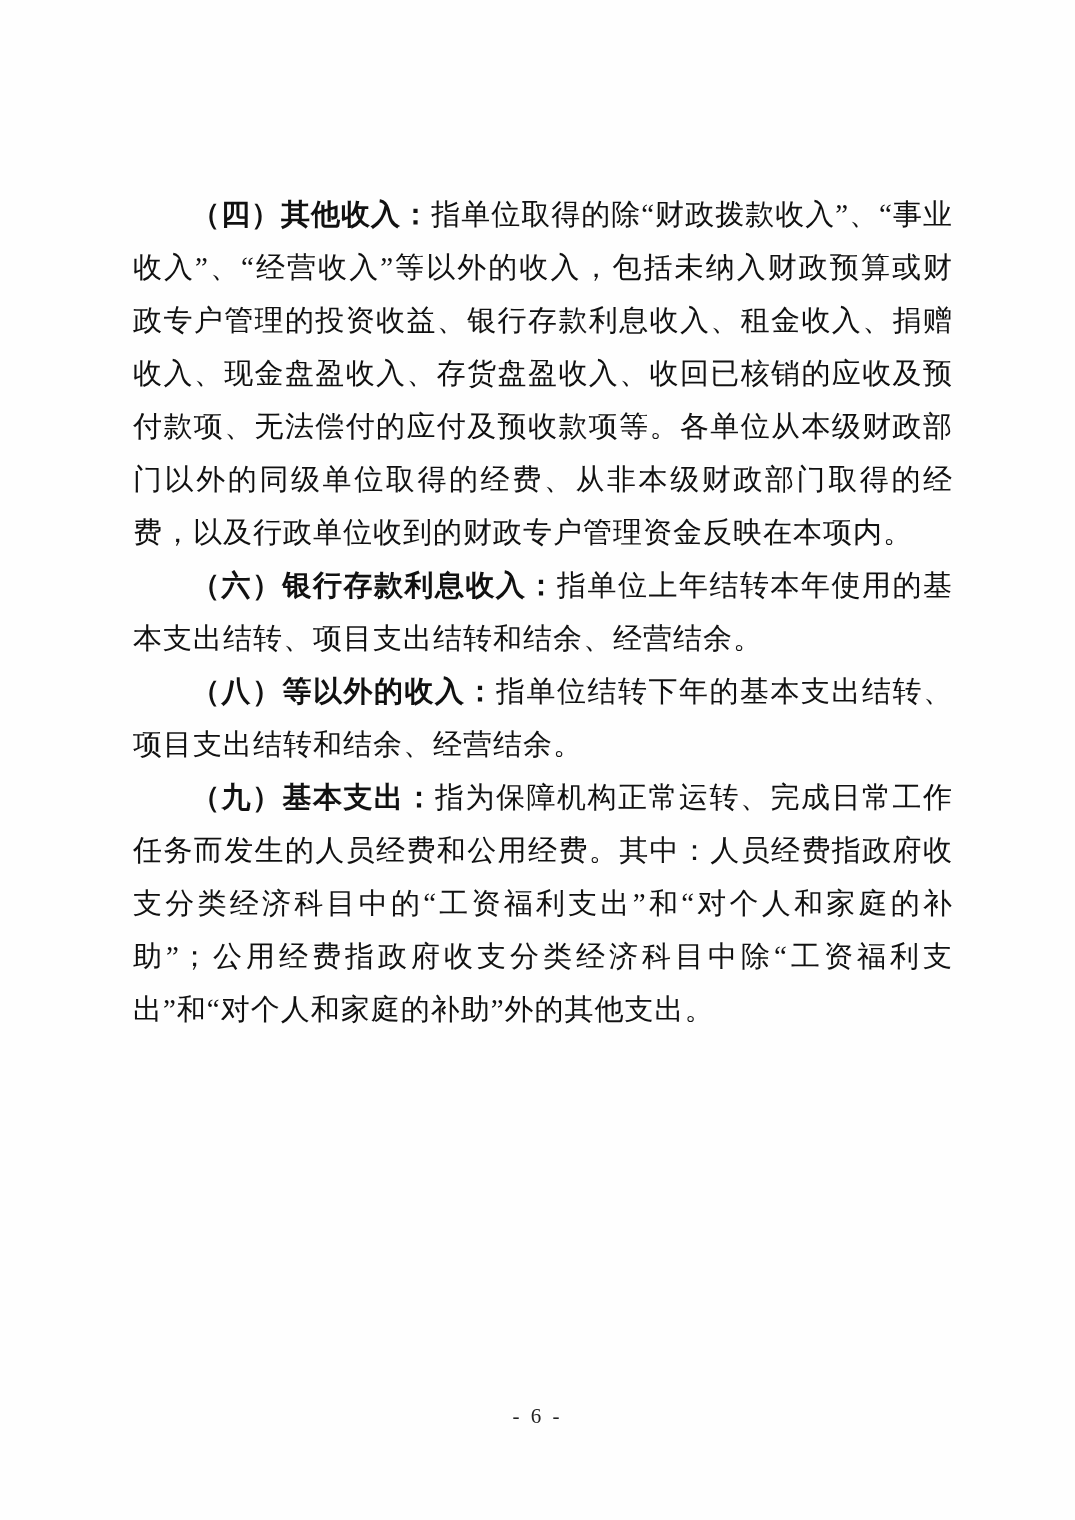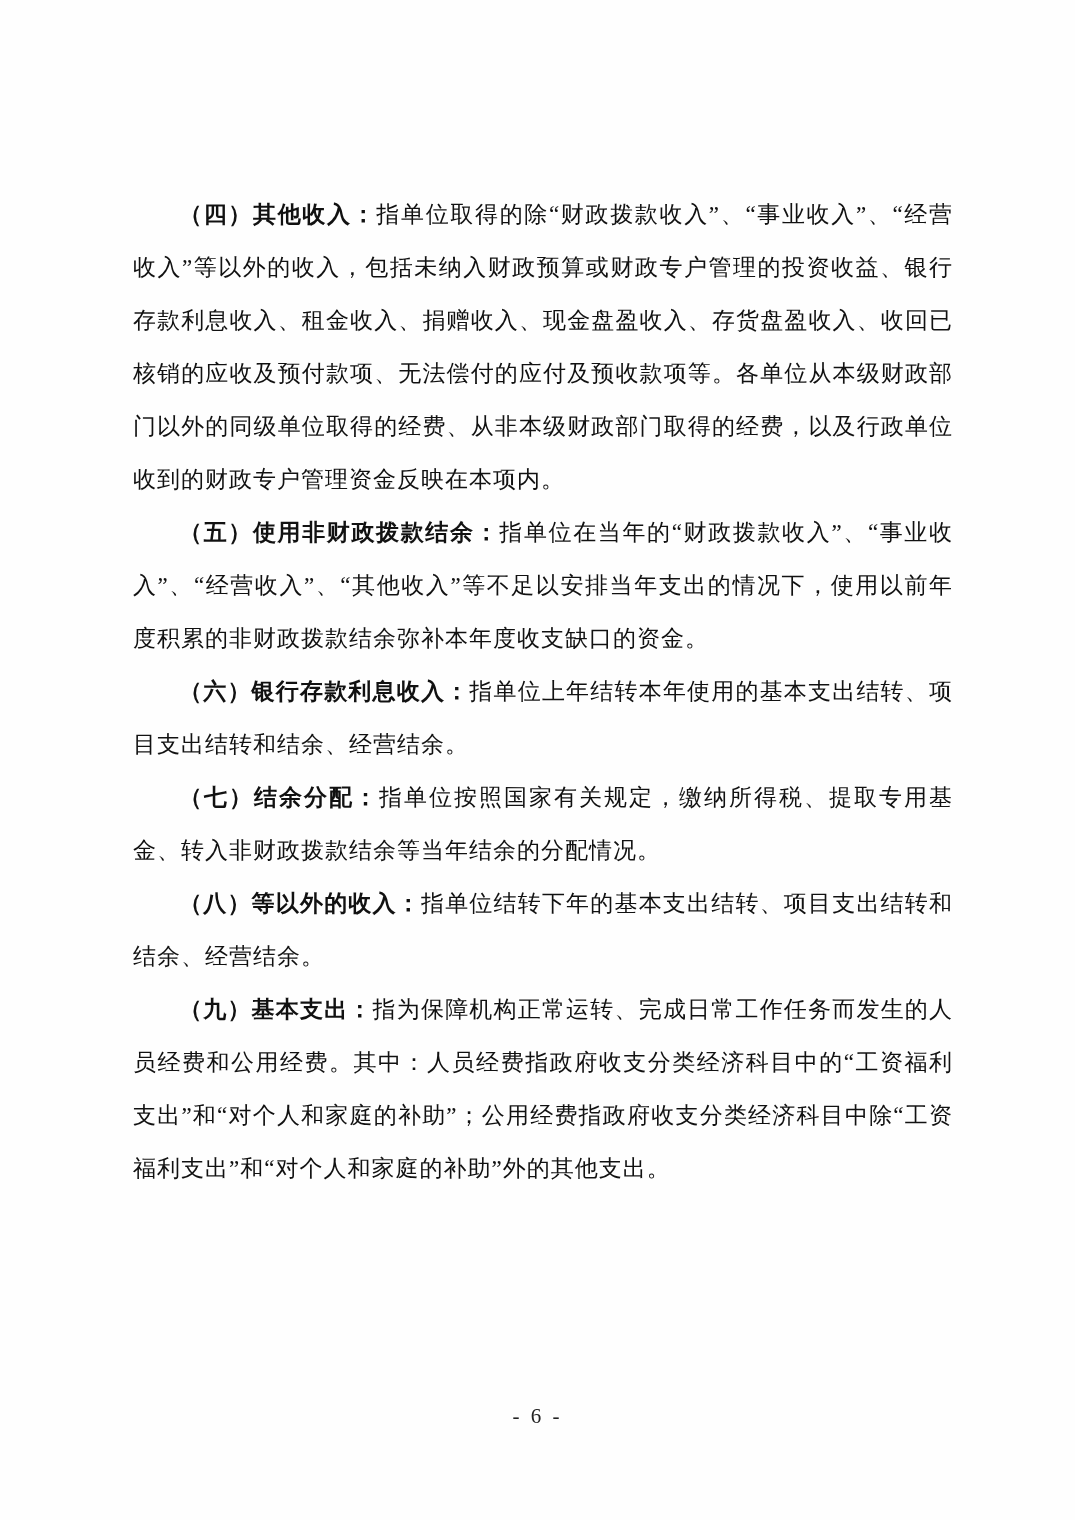--- a/index.html
+++ b/index.html
@@ -18,21 +18,21 @@
   }
   .content {
     position: absolute;
     left: 133px;
     top: 188px;
     width: 820px;
   }
   .para {
     margin: 0;
     text-indent: 2em;
-    font-size: 23px;
+    font-size: 29px;
     line-height: 53px;
     letter-spacing: 1px;
     text-align: justify;
     text-justify: inter-character;
   }
   .para .head {
     font-weight: 700;
   }
   .footer {
     position: absolute;
@@ -44,20 +44,18 @@
     letter-spacing: 3px;
     color: #222222;
   }
 </style>
 </head>
 <body>
 
 <div class="page">
   <div class="content">
     <p class="para"><b class="head">（四）其他收入：</b><span>指单位取得的除“财政拨款收入”、“事业收入”、“经营收入”等以外的收入，包括未纳入财政预算或财政专户管理的投资收益、银行存款利息收入、租金收入、捐赠收入、现金盘盈收入、存货盘盈收入、收回已核销的应收及预付款项、无法偿付的应付及预收款项等。各单位从本级财政部门以外的同级单位取得的经费、从非本级财政部门取得的经费，以及行政单位收到的财政专户管理资金反映在本项内。</span></p>
-    <p class="para"><b class="head">（五）使用非财政拨款结余：</b><span>指单位在当年的“财政拨款收入”、“事业收入”、“经营收入”、“其他收入”等不足以安排当年支出的情况下，使用以前年度积累的非财政拨款结余弥补本年度收支缺口的资金。</span></p>
     <p class="para"><b class="head">（六）银行存款利息收入：</b><span>指单位上年结转本年使用的基本支出结转、项目支出结转和结余、经营结余。</span></p>
-    <p class="para"><b class="head">（七）结余分配：</b><span>指单位按照国家有关规定，缴纳所得税、提取专用基金、转入非财政拨款结余等当年结余的分配情况。</span></p>
     <p class="para"><b class="head">（八）等以外的收入：</b><span>指单位结转下年的基本支出结转、项目支出结转和结余、经营结余。</span></p>
     <p class="para"><b class="head">（九）基本支出：</b><span>指为保障机构正常运转、完成日常工作任务而发生的人员经费和公用经费。其中：人员经费指政府收支分类经济科目中的“工资福利支出”和“对个人和家庭的补助”；公用经费指政府收支分类经济科目中除“工资福利支出”和“对个人和家庭的补助”外的其他支出。</span></p>
   </div>
   <div class="footer">- 6 -</div>
 </div>
 
 </body></html>

